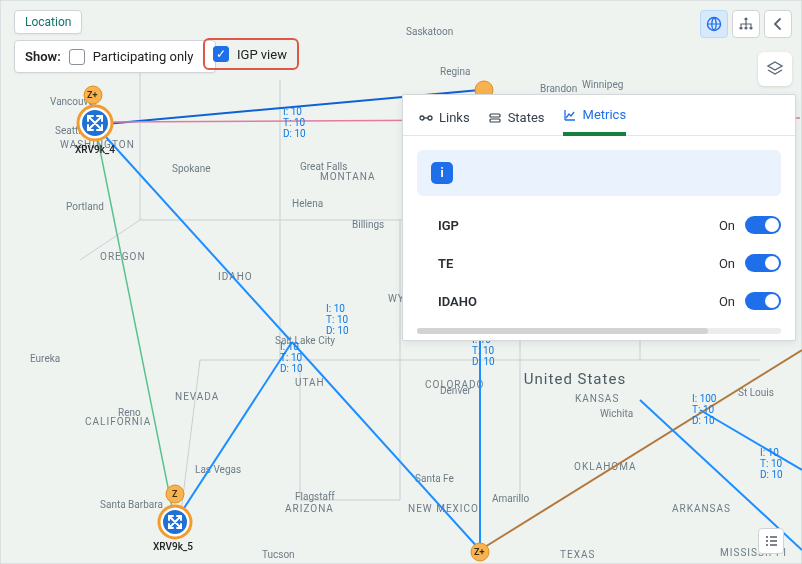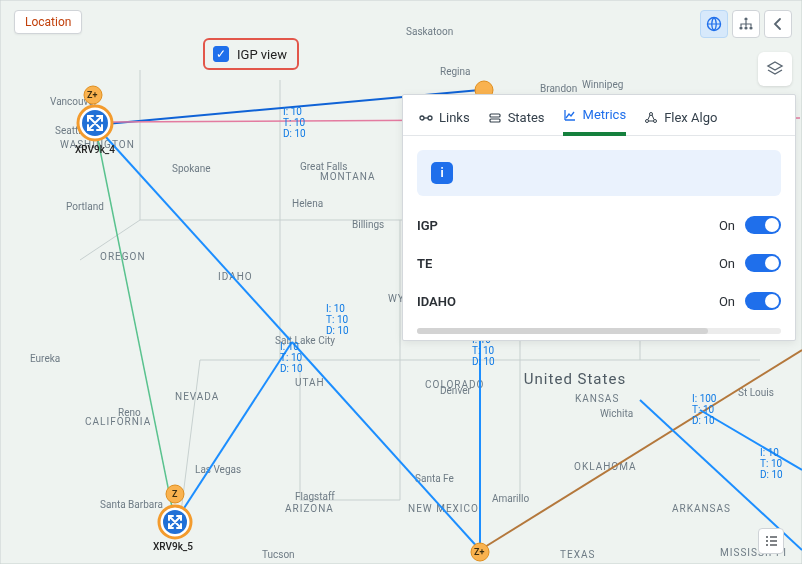--- a/index.html
+++ b/index.html
@@ -20,21 +20,21 @@
   .edge-pink { stroke: #e37ba0; stroke-width: 1.5; fill: none; }
   .metric-txt { fill: #0f7ae5; font-size: 10px; font-family: inherit; }
   .node-ring { fill: #fff; stroke: #f39b2d; stroke-width: 3; }
   .node-core { fill: #2170d6; }
   .node-glyph { stroke: #fff; stroke-width: 2; fill: none; stroke-linecap: round; }
   .z-badge { fill: #f9b24f; stroke: #e08f1f; stroke-width: 1; }
   .z-txt { fill: #3a2d10; font-size: 9px; font-weight: 600; }
   .node-label { fill: #222; font-size: 10px; font-weight: 500; }
 
   
-  .loc-btn { position: absolute; top: 10px; left: 14px; background: #fff; border: 1px solid #d0d4d8; border-radius: 4px; padding: 4px 10px; font-size: 12px; color: #c2410c; box-shadow: 0 1px 2px rgba(0,0,0,.05); }
+  .loc-btn { position: absolute; top: 10px; left: 14px; background: #fff; border: 1px solid #d0d4d8; border-radius: 4px; padding: 4px 10px; font-size: 12px; color: #0f766e; box-shadow: 0 1px 2px rgba(0,0,0,.05); }
   .show-bar { position: absolute; top: 40px; left: 14px; display: flex; align-items: center; gap: 8px; background: #fff; border: 1px solid #d0d4d8; border-radius: 4px; padding: 6px 10px; box-shadow: 0 1px 2px rgba(0,0,0,.05); }
   .show-bar .lbl { font-size: 13px; font-weight: 600; color: #222; }
   .chk { width: 16px; height: 16px; border: 1.5px solid #8a9097; border-radius: 3px; display: inline-flex; align-items: center; justify-content: center; background: #fff; }
   .chk.on { background: #1f6feb; border-color: #1f6feb; color: #fff; font-size: 12px; line-height: 1; }
   .opt-txt { font-size: 13px; color: #222; }
   .divider-slim { color: #c0c4c8; }
   .igp-hl { position: absolute; top: 38px; left: 203px; border: 2.5px solid #e2564a; border-radius: 6px; padding: 6px 10px 6px 8px; display: flex; align-items: center; gap: 8px; }
 
   
   .rt-icons { position: absolute; top: 10px; right: 10px; display: flex; gap: 4px; align-items: center; }
@@ -47,21 +47,21 @@
 
   
   .panel { position: absolute; top: 94px; right: 6px; width: 394px; background: #fff; border: 1px solid #d4d8dc; border-radius: 2px; box-shadow: 0 2px 8px rgba(0,0,0,.08); }
   .tabs { display: flex; gap: 18px; padding: 12px 16px 0 16px; border-bottom: 1px solid #e3e6e9; }
   .tab { display: flex; align-items: flex-end; gap: 6px; padding-bottom: 10px; font-size: 13px; color: #35414c; cursor: pointer; }
   .tab.active { color: #1f6feb; border-bottom: 4px solid #15803d; margin-bottom: -1px; }
   .tab .ico { width: 14px; height: 14px; }
   .info-banner { margin: 14px 14px 10px 14px; background: #eaf2fd; border-radius: 6px; padding: 12px 14px; display: flex; align-items: center; gap: 12px; color: #2a3440; font-size: 13px; }
   .info-i { width: 22px; height: 22px; border-radius: 5px; background: #1f6feb; color: #fff; display:flex; align-items:center; justify-content:center; font-weight: 700; font-size: 12px; }
   .rows { padding: 0 14px 6px 14px; }
-  .row { display: flex; align-items: center; justify-content: space-between; padding: 10px 0; font-size: 13px; color: #2a2f35; font-weight: 600; }
+  .row { display: flex; align-items: center; justify-content: space-between; padding: 10px 0; font-size: 13px; color: #2a2f35; font-weight: 600; margin-left: 21px; }
   .row .right { display: flex; align-items: center; gap: 10px; font-weight: 400; }
   .toggle { width: 36px; height: 18px; border-radius: 10px; background: #1f6feb; position: relative; }
   .toggle::after { content:""; position:absolute; right:2px; top:2px; width:14px; height:14px; border-radius:50%; background:#fff; }
   .scroll-track { height: 6px; background: #ececec; border-radius: 3px; margin: 2px 14px 6px 14px; position: relative; }
   .scroll-thumb { position:absolute; left:0; top:0; height:6px; width:80%; background:#d3d3d3; border-radius:3px; }
   .reset { text-align: right; padding: 6px 16px 12px 0; }
   .reset a { color: #1f6feb; font-size: 13px; font-weight: 600; text-decoration: none; }
 </style>
 </head>
 <body>
@@ -200,20 +200,26 @@
     <text class="z-txt" x="-6" y="3">Z+</text>
   </g>
   <g transform="translate(484,90)">
     <circle r="9" class="z-badge"></circle>
   </g>
 </svg>
 </div>
 
 <div class="loc-btn">Location</div>
 
+<div class="show-bar">
+  <span class="lbl">Show:</span>
+  <span class="chk"></span>
+  <span class="opt-txt">Participating only</span>
+  <span class="divider-slim">|</span>
+</div>
 
 <div class="igp-hl">
   <span class="chk on">✓</span>
   <span class="opt-txt">IGP view</span>
 </div>
 
 <div class="rt-icons">
   <div class="rt-icon active">
     <svg width="16" height="16" viewBox="0 0 16 16">
           <circle cx="8" cy="8" r="6.5" fill="none" stroke="currentColor" stroke-width="1.4"></circle>
@@ -270,29 +276,20 @@
           </svg>
       <span>States</span>
     </div>
     <div class="tab active">
       <svg class="ico" viewBox="0 0 14 14">
             <path d="M2,12 H12 M2,12 V2" stroke="currentColor" stroke-width="1.3" fill="none"></path>
             <path d="M3,10 L6,6 L8,8 L11,4" stroke="currentColor" stroke-width="1.3" fill="none"></path>
           </svg>
       <span>Metrics</span>
     </div>
-    <div class="tab">
-      <svg class="ico" viewBox="0 0 14 14">
-            <circle cx="7" cy="3" r="1.5" fill="none" stroke="currentColor"></circle>
-            <circle cx="3" cy="10" r="1.5" fill="none" stroke="currentColor"></circle>
-            <circle cx="11" cy="10" r="1.5" fill="none" stroke="currentColor"></circle>
-            <path d="M6,4 L4,8.5 M8,4 L10,8.5 M4.5,10 H9.5" stroke="currentColor" fill="none"></path>
-          </svg>
-      <span>Flex Algo</span>
-    </div>
   </div>
 
   <div class="info-banner">
     <div class="info-i">i</div>
   </div>
 
   <div class="rows">
     <div class="row">
       <span>IGP</span>
       <span class="right">

